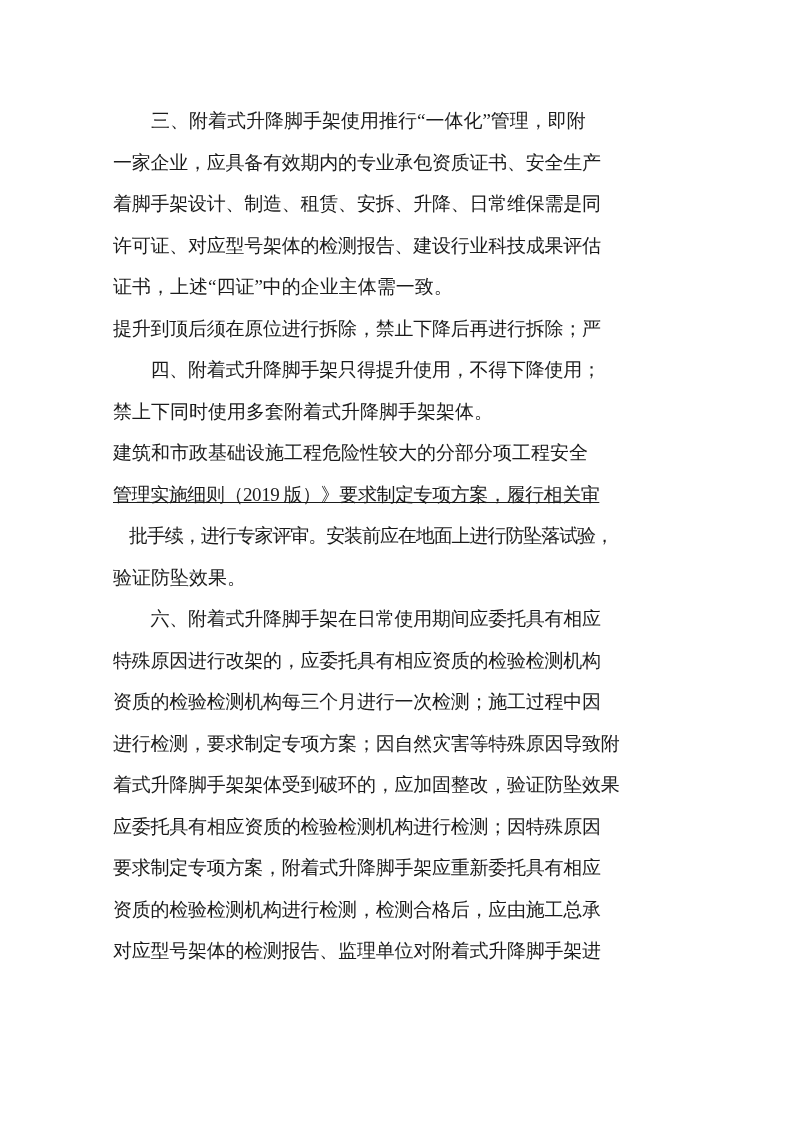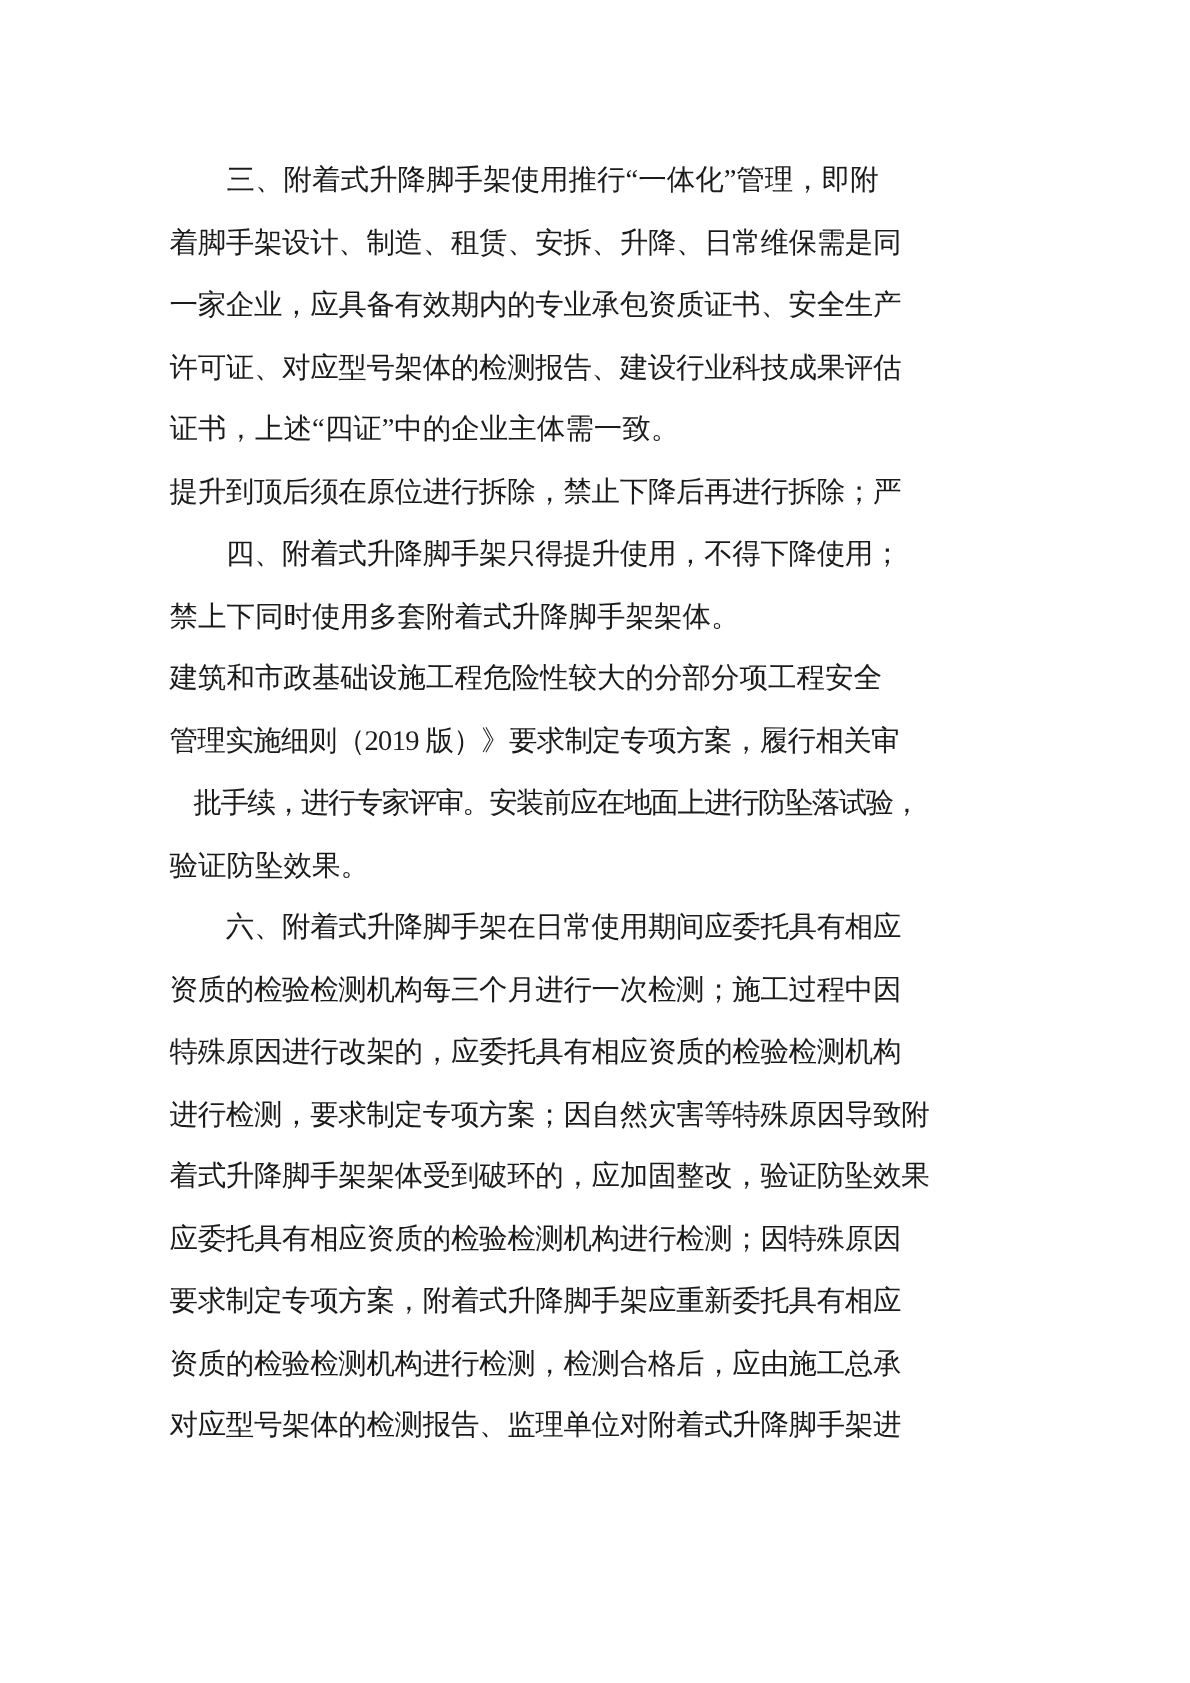--- a/index.html
+++ b/index.html
@@ -35,40 +35,40 @@
     text-rendering: optimizeLegibility;
   }
 </style>
 </head>
 <body>
 
 <div class="page">
   <div class="text-block" id="textBlock">
       <div class="paragraph">
         <div class="line" style="letter-spacing: 0px;">　　三、附着式升降脚手架使用推行“一体化”管理，即附</div>
+        <div class="line" style="letter-spacing: -0.24px;">一家企业，应具备有效期内的专业承包资质证书、安全生产</div>
         <div class="line" style="letter-spacing: -0.24px;">着脚手架设计、制造、租赁、安拆、升降、日常维保需是同</div>
-        <div class="line" style="letter-spacing: -0.24px;">一家企业，应具备有效期内的专业承包资质证书、安全生产</div>
         <div class="line" style="letter-spacing: -0.24px;">许可证、对应型号架体的检测报告、建设行业科技成果评估</div>
         <div class="line no-justify">证书，上述“四证”中的企业主体需一致。</div>
       </div>
       <div class="paragraph">
         <div class="line" style="letter-spacing: -0.24px;">提升到顶后须在原位进行拆除，禁止下降后再进行拆除；严</div>
         <div class="line" style="letter-spacing: -0.24px;">　　四、附着式升降脚手架只得提升使用，不得下降使用；</div>
         <div class="line no-justify">禁上下同时使用多套附着式升降脚手架架体。</div>
       </div>
       <div class="paragraph">
         <div class="line" style="letter-spacing: 0px;">建筑和市政基础设施工程危险性较大的分部分项工程安全</div>
-        <div class="line" style="letter-spacing: -0.429px;">管理实施细则（2019 版）》要求制定专项方案，履行相关审</div>
+        <div class="line" style="letter-spacing: -0.429px; text-decoration: underline;">管理实施细则（2019 版）》要求制定专项方案，履行相关审</div>
         <div class="line" style="letter-spacing: -1.077px; margin-left: 16px;">批手续，进行专家评审。安装前应在地面上进行防坠落试验，</div>
         <div class="line no-justify">验证防坠效果。</div>
       </div>
       <div class="paragraph">
         <div class="line" style="letter-spacing: -0.24px;">　　六、附着式升降脚手架在日常使用期间应委托具有相应</div>
+        <div class="line" style="letter-spacing: -0.24px;">特殊原因进行改架的，应委托具有相应资质的检验检测机构</div>
         <div class="line" style="letter-spacing: -0.24px;">资质的检验检测机构每三个月进行一次检测；施工过程中因</div>
-        <div class="line" style="letter-spacing: -0.24px;">特殊原因进行改架的，应委托具有相应资质的检验检测机构</div>
         <div class="line" style="letter-spacing: -0.24px;">进行检测，要求制定专项方案；因自然灾害等特殊原因导致附</div>
         <div class="line" style="letter-spacing: -0.24px;">着式升降脚手架架体受到破环的，应加固整改，验证防坠效果</div>
         <div class="line" style="letter-spacing: -0.24px;">应委托具有相应资质的检验检测机构进行检测；因特殊原因</div>
         <div class="line" style="letter-spacing: -0.24px;">要求制定专项方案，附着式升降脚手架应重新委托具有相应</div>
         <div class="line" style="letter-spacing: -0.24px;">资质的检验检测机构进行检测，检测合格后，应由施工总承</div>
         <div class="line" style="letter-spacing: -0.24px;">对应型号架体的检测报告、监理单位对附着式升降脚手架进</div>
       </div>
     </div>
 </div>
 

